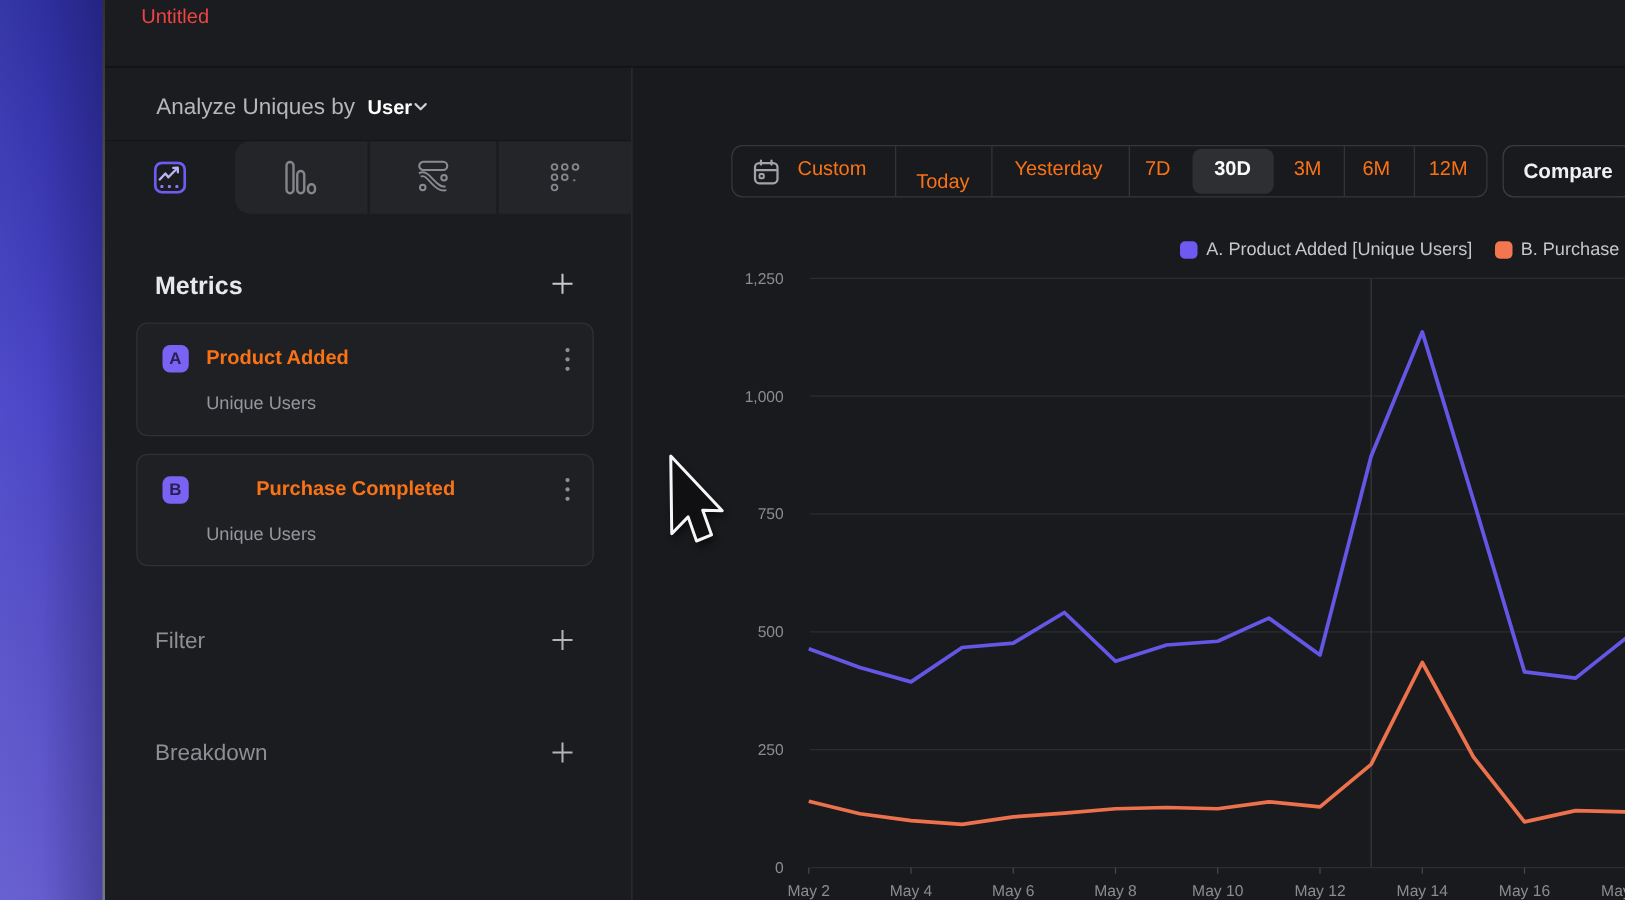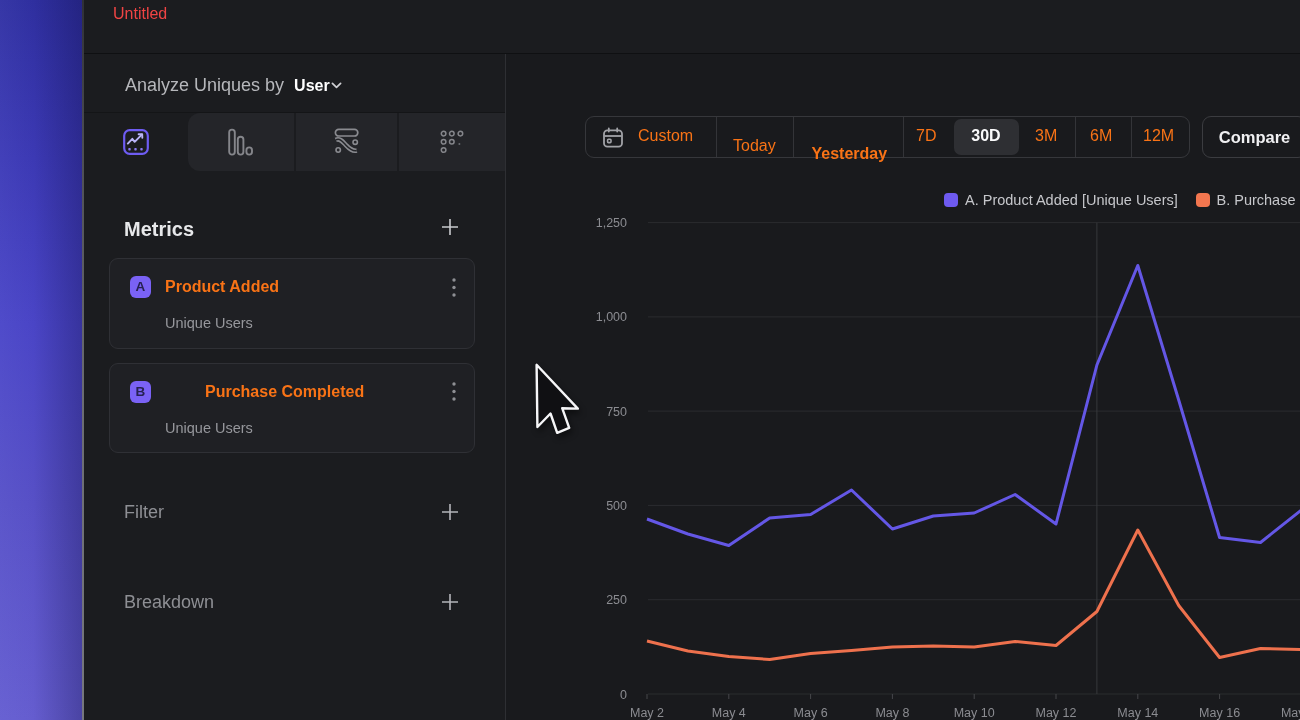--- a/index.html
+++ b/index.html
@@ -124,21 +124,21 @@
 
 <div class="abs" id="datectl" style="left:585px;top:116px;width:605px;height:42px;border:1px solid #36373b;border-radius:9px;box-sizing:border-box;"></div>
 <svg class="abs" style="left:601.5px;top:127px;" width="22" height="22" viewBox="0 0 22 22">
   <rect x="2" y="3.4" width="18" height="16.2" rx="3.4" fill="none" stroke="#a2a3a8" stroke-width="1.8"></rect>
   <path d="M2.5 9 H19.5" stroke="#a2a3a8" stroke-width="1.8"></path>
   <path d="M6.8 1.4 V4.6 M15.2 1.4 V4.6" stroke="#a2a3a8" stroke-width="1.8" stroke-linecap="round"></path>
   <rect x="5.6" y="12.2" width="3.4" height="3.4" rx="0.9" fill="none" stroke="#a2a3a8" stroke-width="1.6"></rect>
 </svg>
 <div class="abs seg" style="left:638px;top:127px;">Custom</div>
 <div class="abs seg" style="left:733px;top:137px;">Today</div>
-<div class="abs seg" style="left:811.5px;top:145px;font-weight:bold;">Yesterday</div>
+<div class="abs seg" style="left:811.5px;top:127px;">Yesterday</div>
 <div class="abs seg" style="left:916px;top:127px;">7D</div>
 <div class="abs" style="left:953.5px;top:119px;width:65px;height:36px;background:#2e2f33;border-radius:7px;"></div>
 <div class="abs" style="left:953.5px;top:127px;width:65px;text-align:center;font-size:16px;font-weight:bold;color:#fafafb;">30D</div>
 <div class="abs seg" style="left:1035px;top:127px;">3M</div>
 <div class="abs seg" style="left:1090px;top:127px;">6M</div>
 <div class="abs seg" style="left:1143px;top:127px;">12M</div>
 <div class="segd abs" style="left:715.7px;"></div>
 <div class="segd abs" style="left:793.2px;"></div>
 <div class="segd abs" style="left:902.6px;"></div>
 <div class="segd abs" style="left:1074.5px;"></div>

